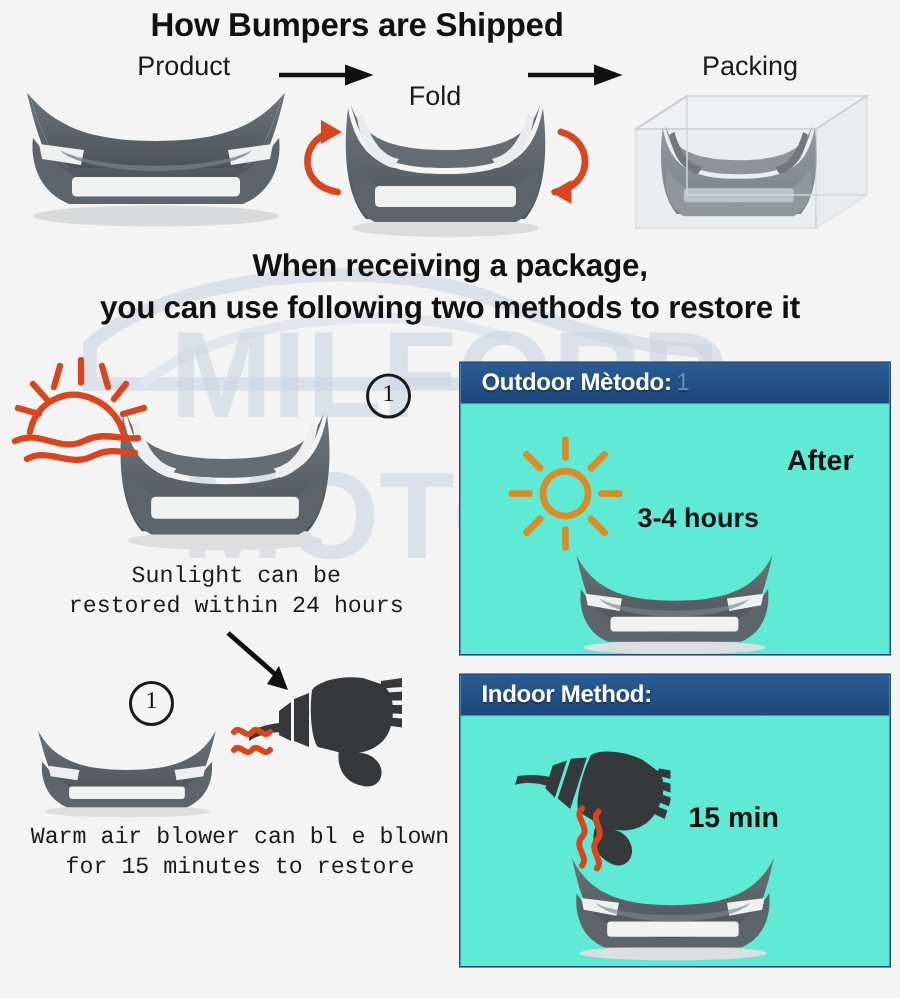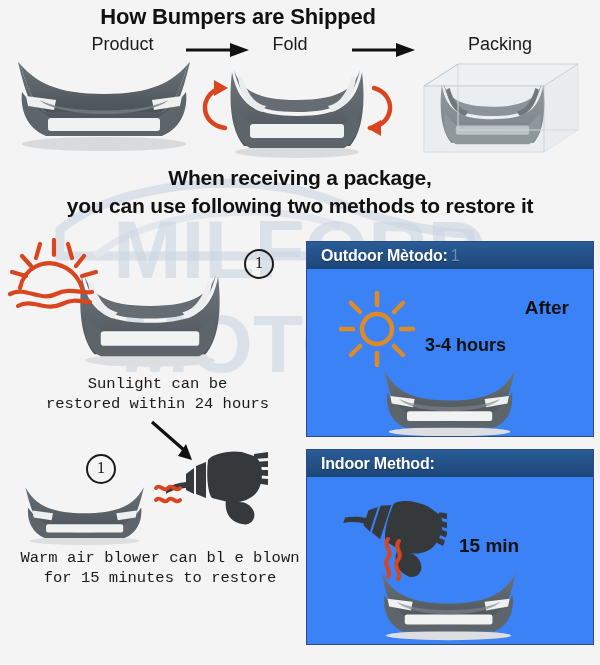--- a/index.html
+++ b/index.html
@@ -60,21 +60,21 @@
     z-index: 3;
   }
   .step-label {
     position: absolute;
     font-size: 18px;
     color: #1a1a1a;
     text-align: center;
     white-space: nowrap;
   }
   .step-label.s1 { left: 55px;  width: 135px; }
-  .step-label.s2 { left: 235px; width: 110px; }
+  .step-label.s2 { left: 235px; width: 110px; margin-top: 20px; }
   .step-label.s3 { left: 430px; width: 140px; }
   .arrow-line {
     position: absolute;
     top: 8px;
   }
   .arrow-line.a1 { left: 186px; }
   .arrow-line.a2 { left: 352px; }
 
   
   .illus-row {
@@ -145,21 +145,21 @@
   }
   .caption.c1 { left: 25px; top: 374px; width: 265px; }
   .caption.c2 { left: 15px; top: 548px; width: 290px; }
 
   .down-arrow { position: absolute; left: 148px; top: 418px; z-index: 3; }
   .blower-left { position: absolute; left: 150px; top: 448px; z-index: 4; }
 
   
   .panel {
     position: absolute;
-    background: #3b82f6;
+    background: #5eead4;
     border: 1.6px solid #2b4a7e;
     box-sizing: border-box;
     z-index: 4;
     overflow: hidden;
   }
   .panel.outdoor { left: 306px; top: 241px; width: 288px; height: 196px; }
   .panel.indoor  { left: 306px; top: 449px; width: 288px; height: 196px; }
   .panel-header {
     height: 27px;
     background: #1f4e85;

